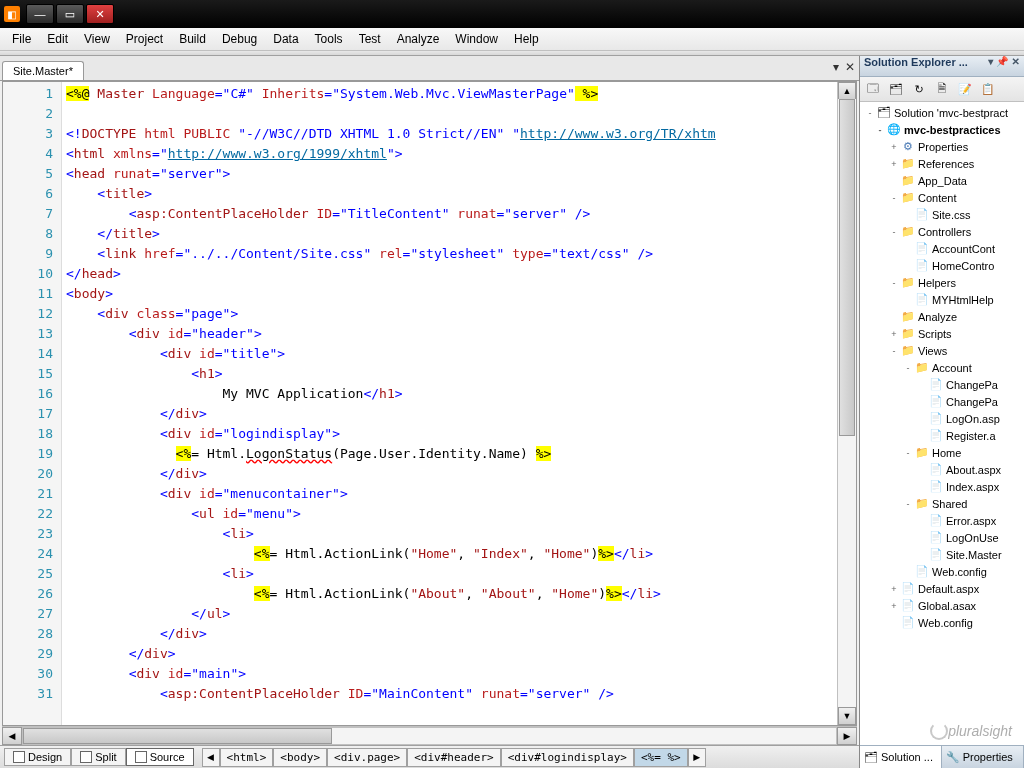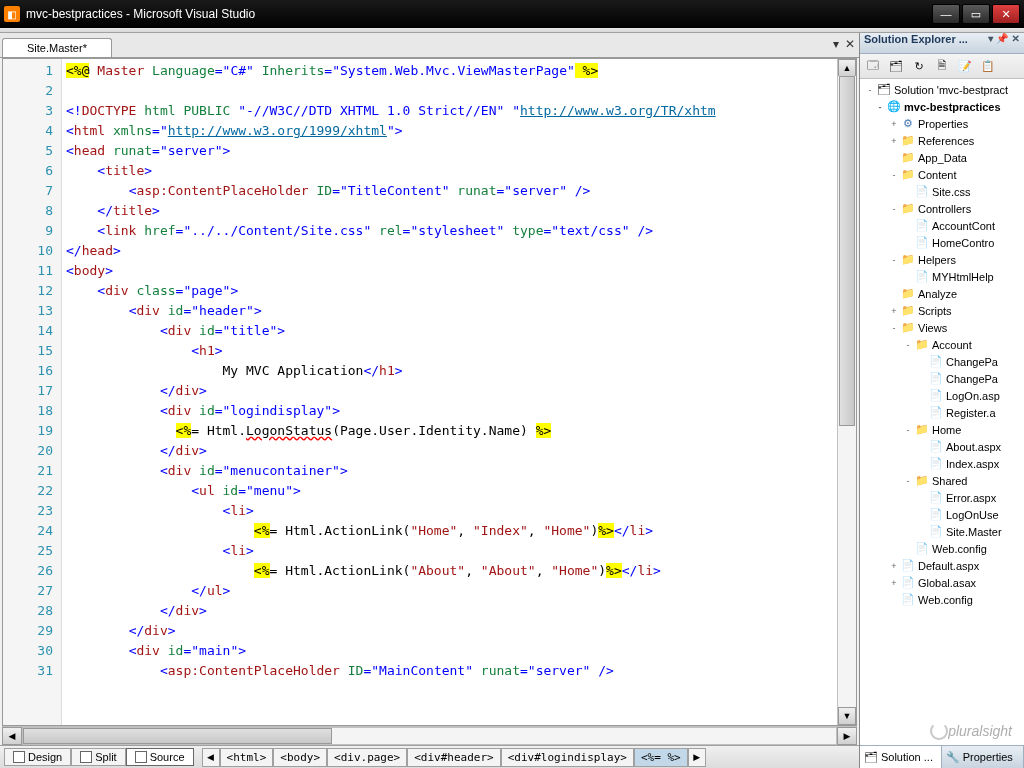--- a/index.html
+++ b/index.html
@@ -9,28 +9,28 @@
 .titlebar .title{flex:1;font-size:12px}
 .winbtns{display:flex;gap:2px}
 .winbtn{width:26px;height:18px;background:linear-gradient(#5a5a5a,#2a2a2a);border:1px solid #000;border-radius:2px;display:flex;align-items:center;justify-content:center;color:#fff;font-size:11px}
 .winbtn.close{background:linear-gradient(#e04040,#a02020)}
 .menubar{height:22px;background:linear-gradient(#f8f8f8,#e8e8e8);display:flex;align-items:center;padding:0 4px;border-bottom:1px solid #c0c0c0}
 .menubar .item{padding:2px 8px;cursor:default}
 .toolbar{height:4px;background:linear-gradient(#e8e8e8,#d8d8d8);border-bottom:1px solid #a0a0a0}
 .body{flex:1;display:flex;min-height:0}
 .left{flex:1;display:flex;flex-direction:column;min-width:0}
 .tabstrip{height:24px;background:#e8e8e8;display:flex;align-items:flex-end;padding:0 2px;border-bottom:1px solid #999;position:relative}
-.tab{background:#fff;border:1px solid #999;border-bottom:none;padding:3px 24px;font-size:11px;border-radius:3px 3px 0 0;display:flex;align-items:center;gap:4px}
+.tab{background:#fff;border:1px solid #999;border-bottom:none;padding:3px 10px;font-size:11px;border-radius:3px 3px 0 0;display:flex;align-items:center;gap:4px}
 .tabstrip .right-icons{position:absolute;right:4px;top:4px;display:flex;gap:6px;color:#333}
 .editor{flex:1;display:flex;background:#fff;min-height:0;border:1px solid #999;margin:0 2px}
 .gutter{width:50px;background:#f5f5f5;border-right:1px solid #ddd;text-align:right;padding:2px 8px 2px 0;color:#2b91af;font-family:Consolas,monospace;font-size:13px;line-height:20px}
 .code{flex:1;padding:2px 4px;font-family:Consolas,monospace;font-size:13px;line-height:20px;white-space:pre;overflow:hidden;color:#000}
 .tk-bg{background:#ffff00}
 .tk-kw{color:#a31515}
-.tk-attr{color:#15803d}
+.tk-attr{color:#b91c1c}
 .tk-str{color:#0000ff}
 .tk-brkt{color:#0000ff}
 .tk-link{color:#0369a1;text-decoration:underline}
 .tk-err{text-decoration:underline wavy #ff0000}
 .hscroll{height:18px;background:#e8e8e8;border-top:1px solid #c0c0c0;margin:0 2px;display:flex;align-items:center}
 .hscroll .arrow{width:18px;height:16px;background:linear-gradient(#f0f0f0,#d0d0d0);border:1px solid #999;display:flex;align-items:center;justify-content:center;font-size:9px}
 .hscroll .track{flex:1;height:16px;background:#f4f4f4;border:1px solid #c0c0c0;position:relative}
 .hscroll .thumb{position:absolute;left:0;top:0;width:38%;height:100%;background:linear-gradient(#e0e0e0,#c8c8c8);border:1px solid #999;box-sizing:border-box}
 .viewbar{height:22px;background:linear-gradient(#f0f0f0,#dcdcdc);border-top:1px solid #a0a0a0;display:flex;align-items:center;padding:0 4px;gap:0;font-size:11px}
 .viewbtn{padding:2px 8px;border:1px solid #a0a0a0;background:#f4f4f4;display:flex;align-items:center;gap:3px}
@@ -65,28 +65,41 @@
 .vscroll .varrow{height:16px;background:linear-gradient(#f0f0f0,#d0d0d0);border:1px solid #999;display:flex;align-items:center;justify-content:center;font-size:9px}
 .vscroll .vtrack{position:absolute;top:17px;bottom:17px;left:0;right:0;background:#f4f4f4}
 .vscroll .vthumb{position:absolute;left:1px;right:1px;top:0;height:55%;background:linear-gradient(90deg,#e0e0e0,#c8c8c8);border:1px solid #999}
 </style>
 </head>
 <body>
 
 <div class="window">
   <div class="titlebar">
     <div class="icon">◧</div>
-    <div class="title">mvc-bestpractices - Microsoft Visual Studio</div>
     <div class="winbtns">
       <div class="winbtn">—</div>
       <div class="winbtn">▭</div>
       <div class="winbtn close">✕</div>
     </div>
   </div>
 
+  <div class="menubar">
+    <div class="item">File</div>
+    <div class="item">Edit</div>
+    <div class="item">View</div>
+    <div class="item">Project</div>
+    <div class="item">Build</div>
+    <div class="item">Debug</div>
+    <div class="item">Data</div>
+    <div class="item">Tools</div>
+    <div class="item">Test</div>
+    <div class="item">Analyze</div>
+    <div class="item">Window</div>
+    <div class="item">Help</div>
+  </div>
   <div class="toolbar"></div>
 
   <div class="body">
     <div class="left">
       <div class="tabstrip">
         <div class="tab">
           <span>Site.Master*</span>
         </div>
         <div class="right-icons">
           <span>▾</span>

